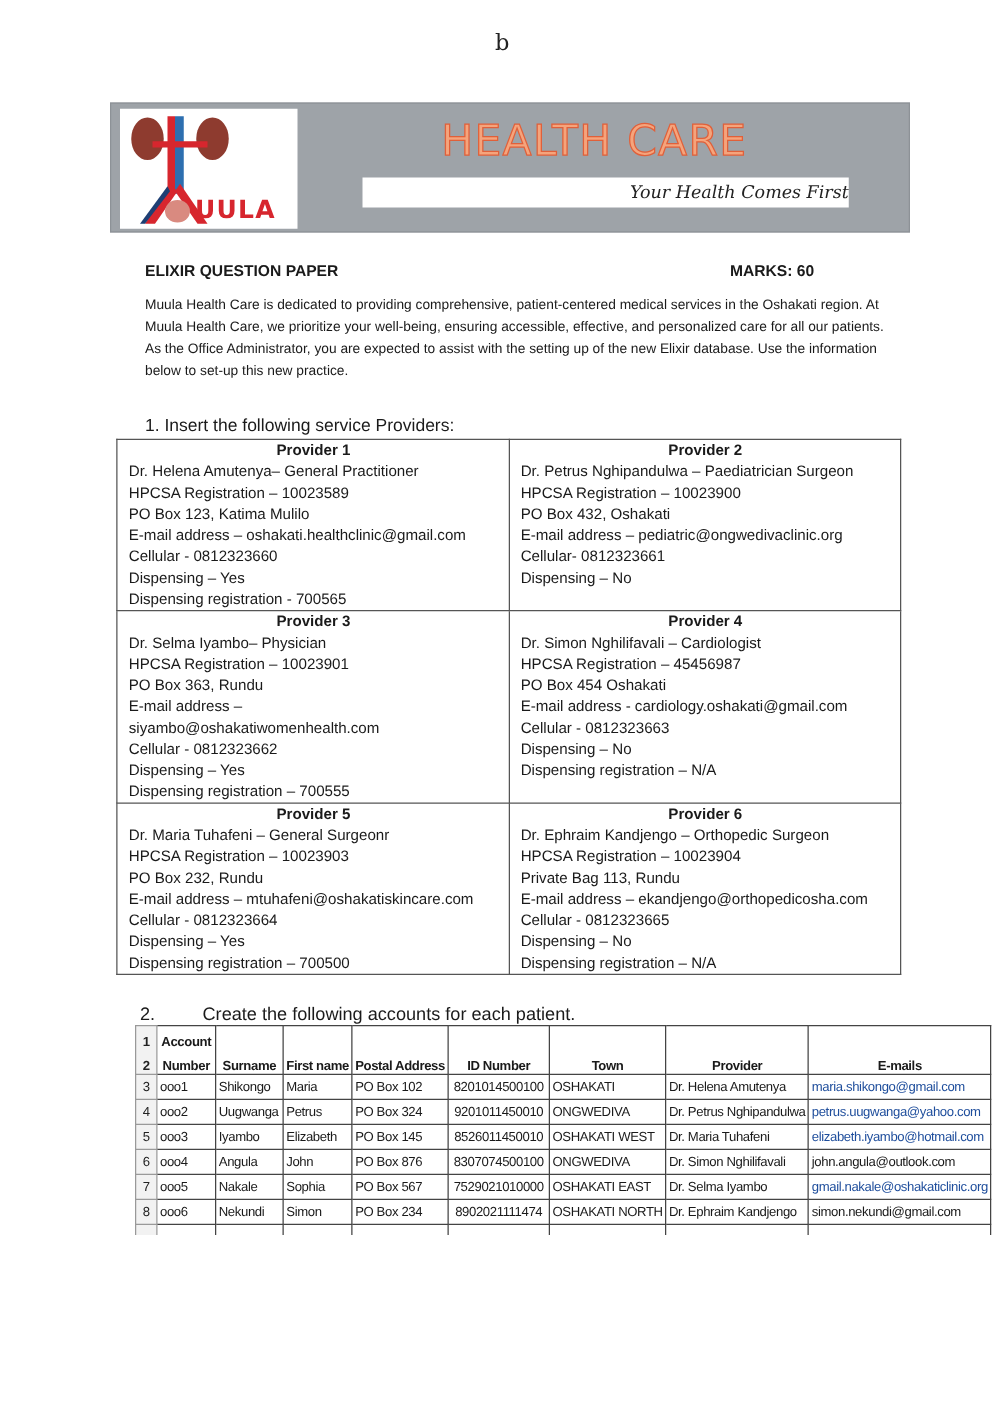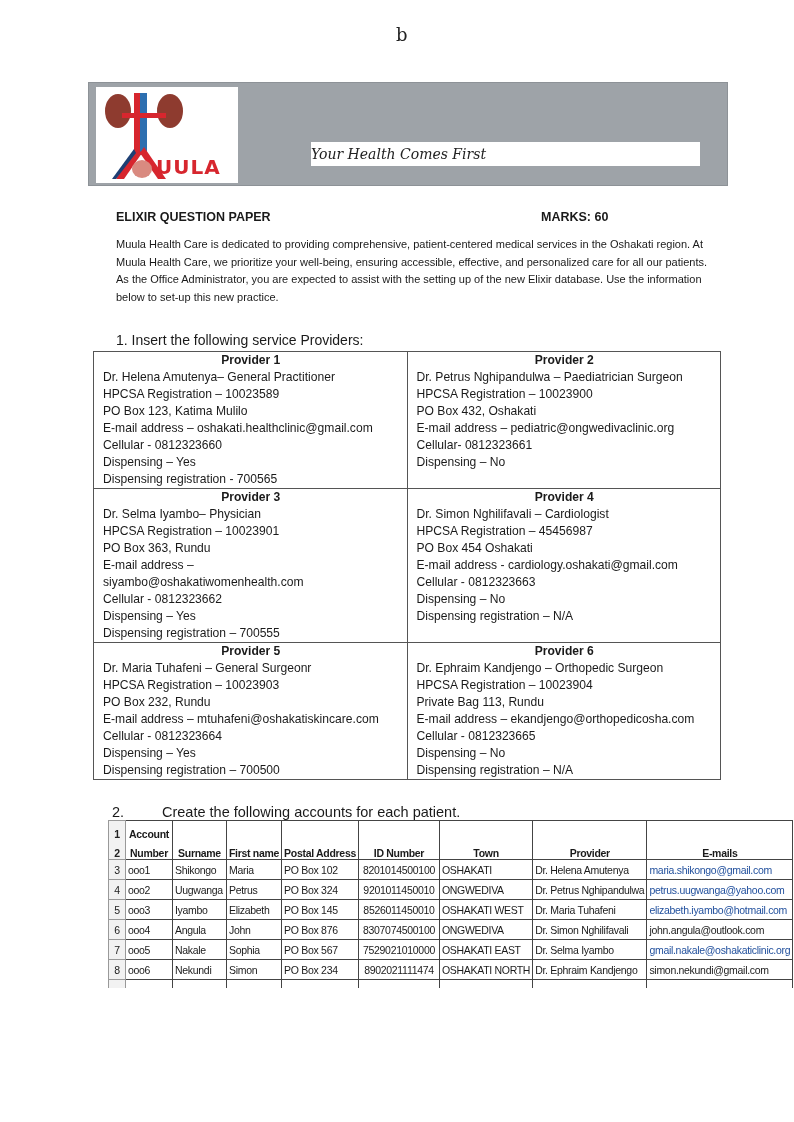--- a/index.html
+++ b/index.html
@@ -3,23 +3,23 @@
 <meta charset="utf-8">
 <style>
   html, body { margin:0; padding:0; background:#ffffff; }
   body { width:794px; height:1122px; position:relative; overflow:hidden; font-family:"Liberation Sans", sans-serif; color:#1a1a1a; }
   .mark { position:absolute; left:396px; top:24px; font-family:"DejaVu Serif", serif; font-size:18px; color:#222; }
   .banner { position:absolute; left:88px; top:82px; width:640px; height:104px; background:#9ea3a8; border:1px solid #8d9297; box-sizing:border-box; }
   .logo-box { position:absolute; left:7px; top:4px; width:142px; height:96px; background:#fff; }
   .logo-box svg { position:absolute; left:0; top:0; }
   .logo-text { position:absolute; left:60px; top:68px; font-family:"DejaVu Sans", sans-serif; font-weight:bold; font-size:20px; color:#d7262e; letter-spacing:1px; }
   .hc-title { position:absolute; left:264px; top:10px; font-family:"DejaVu Sans", sans-serif; font-size:34px; color:#f5a47c; -webkit-text-stroke:1px #e0603a; letter-spacing:1px; }
-  .tagline { position:absolute; left:222px; top:59px; width:389px; height:24px; background:#fff; text-align:left; font-family:"DejaVu Serif", serif; font-style:italic; font-size:14px; line-height:24px; color:#222; }
+  .tagline { position:absolute; left:201px; top:59px; width:389px; height:24px; background:#fff; text-align:right; font-family:"DejaVu Serif", serif; font-style:italic; font-size:14px; line-height:24px; color:#222; }
   .qp { position:absolute; left:116px; top:210px; font-weight:bold; font-size:12.5px; }
-  .marks { position:absolute; left:541px; top:210px; font-weight:bold; font-size:12.5px; }
+  .marks { position:absolute; left:584px; top:210px; font-weight:bold; font-size:12.5px; }
   .intro { position:absolute; left:116px; top:236px; width:600px; font-size:11px; line-height:17.5px; }
   .q1 { position:absolute; left:116px; top:332px; font-size:14px; }
   .providers { position:absolute; left:93px; top:351px; width:628px; border-collapse:collapse; font-family:"Liberation Sans", sans-serif; }
   .providers td { border:1px solid #555; vertical-align:top; padding:0 8px 0 9px; width:50%; font-size:12.1px; line-height:17px;margin-top:33px; }
   .providers .ptitle { text-align:center; font-weight:bold; }
   .q2 { position:absolute; left:112px; top:804px; font-size:14.5px; }
   .q2 .txt { position:absolute; left:50px; white-space:nowrap; }
   .sheet { position:absolute; left:108px; top:820px; border-collapse:collapse; font-family:"Liberation Sans", sans-serif; font-size:10.5px; }
   .sheet td { border:1px solid #444; height:19px; padding:0 2px; white-space:nowrap; overflow:hidden; letter-spacing:-0.3px; transform-origin:left; }
   .sheet td.rn { background:#f2f2f2; text-align:center; color:#222; border-color:#999; width:12px; }
@@ -44,20 +44,21 @@
       <rect x="44" y="6" width="7" height="62" fill="#2d6fb0"></rect>
       <rect x="38" y="6" width="6" height="62" fill="#d7262e"></rect>
       <rect x="26" y="26" width="44" height="5" fill="#d7262e"></rect>
       <polygon points="40,60 20,92 28,92 46,66" fill="#d7262e"></polygon>
       <polygon points="48,60 70,92 62,92 44,66" fill="#d7262e"></polygon>
       <polygon points="38,62 16,92 20,92 40,66" fill="#1e3f74"></polygon>
       <ellipse cx="46" cy="82" rx="10" ry="9" fill="#d98a80"></ellipse>
     </svg>
     <div class="logo-text">UULA</div>
   </div>
+  <div class="hc-title">HEALTH CARE</div>
   <div class="tagline">Your Health Comes First</div>
 </div>
 
 <div class="qp">ELIXIR QUESTION PAPER</div>
 <div class="marks">MARKS:  60</div>
 <div class="intro">Muula Health Care is dedicated to providing comprehensive, patient-centered medical services in the Oshakati region. At Muula Health Care, we prioritize your well-being, ensuring accessible, effective, and personalized care for all our patients. As the Office Administrator, you are expected to assist with the setting up of the new Elixir database. Use the information below to set-up this new practice.</div>
 <div class="q1">1.  Insert the following service Providers:</div>
 
 <table class="providers">
   <tbody id="prov-body">

